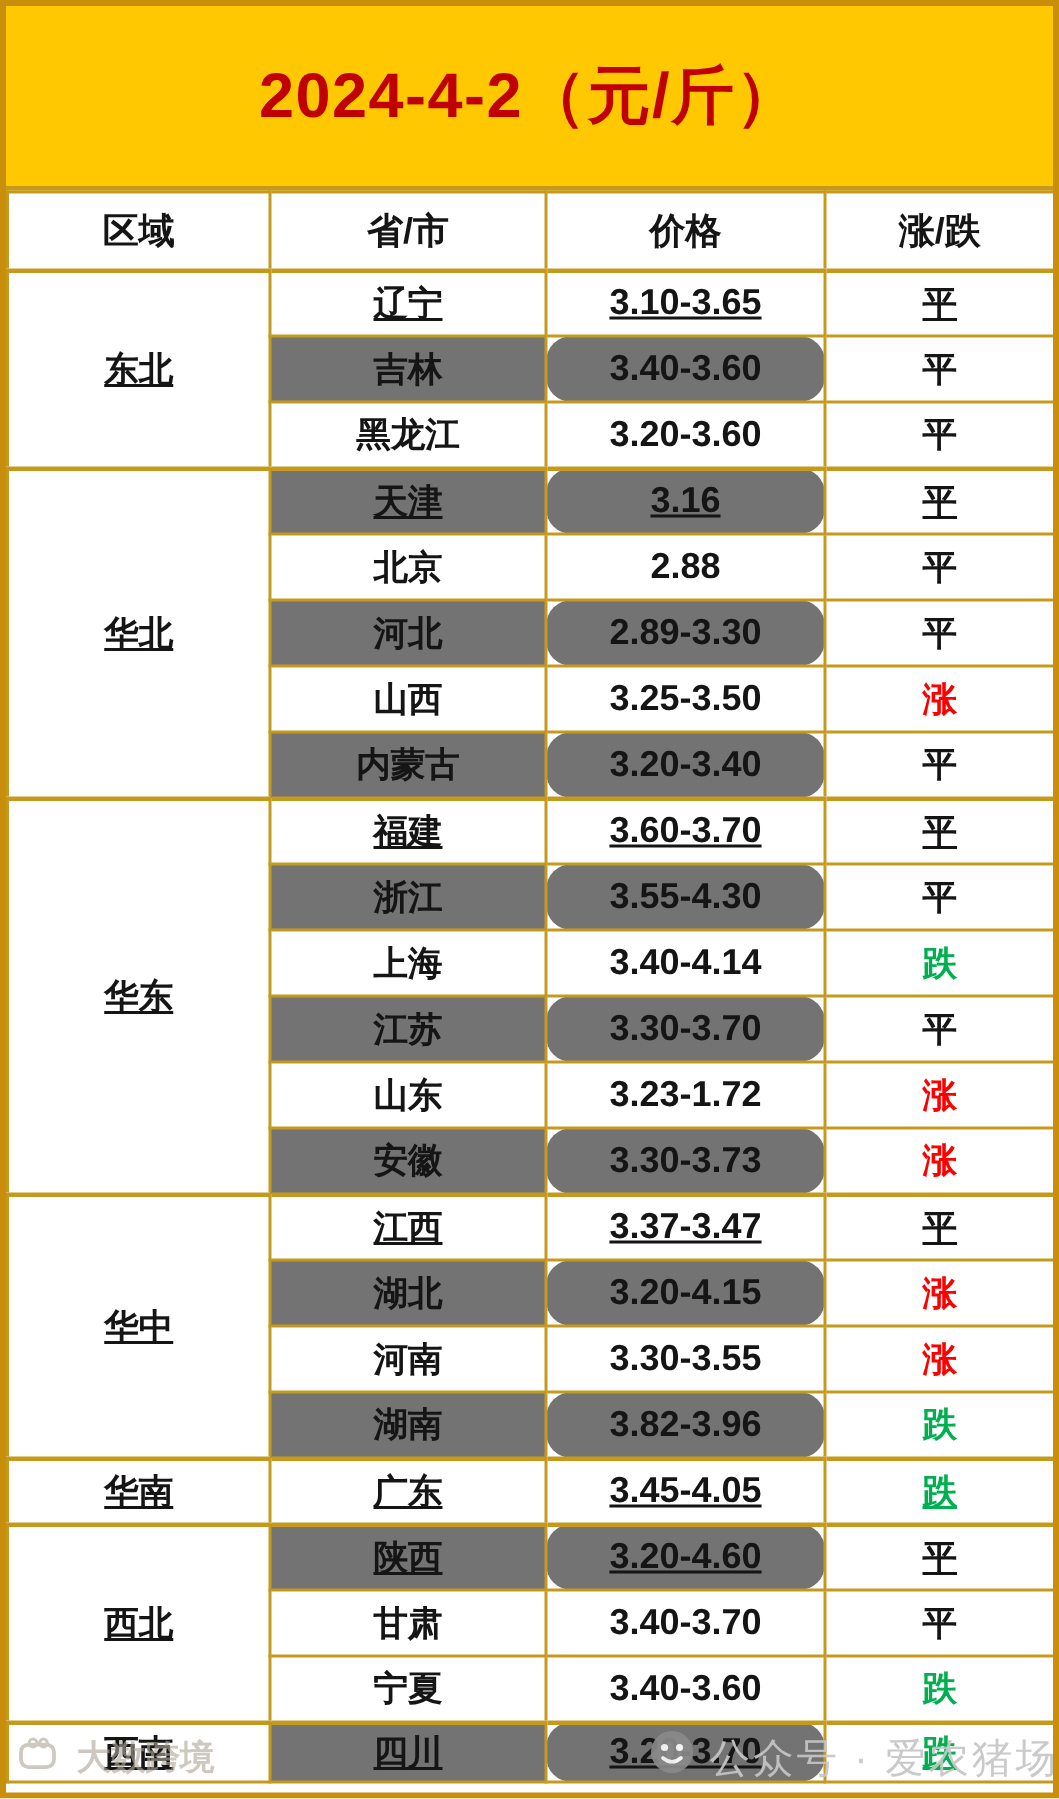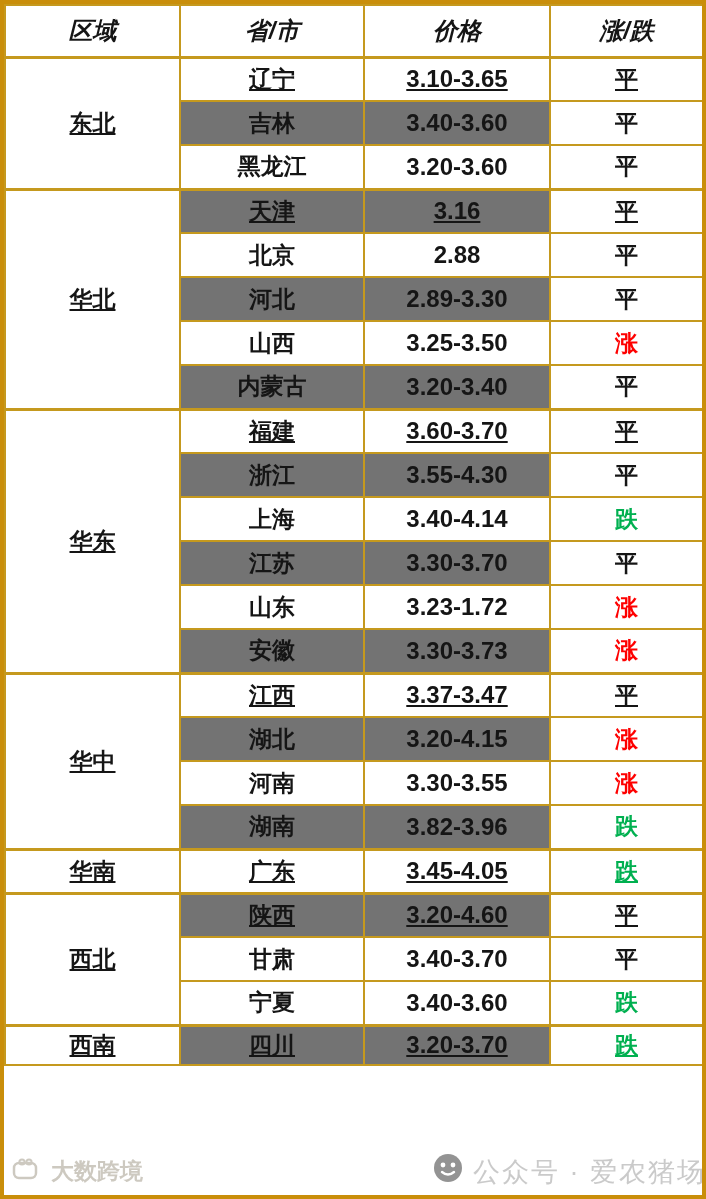--- a/index.html
+++ b/index.html
@@ -39,28 +39,27 @@
     border: 2px solid #C5991E;
     text-align: center;
     vertical-align: middle;
     color: #151515;
     background: #fff;
   }
   .price-table th {
     height: 52px;
     font-size: 24px;
     font-weight: 800;
-    font-style: italic;
   }
   .price-table td {
     height: 44px;
     font-size: 23px;
     font-weight: 700;
   }
-  .price-table td.price-cell { font-size: 24px; }
+  .price-table td.price-cell { font-size: 24px; border-radius: 17px; }
   .price-table tr.group-start td { border-top-width: 3px; text-decoration: underline; }
   .price-table tr.shaded td.shade { background: #737373; }
   .price-table tbody tr:last-child td { height: 40px; }
   .watermark {
     position: absolute;
     display: flex;
     align-items: center;
     pointer-events: none;
     white-space: nowrap;
   }
@@ -85,20 +84,23 @@
     z-index: 5;
     opacity: 0.92;
   }
   .wm-icon { flex: 0 0 auto; display: inline-block; }
 </style>
 </head>
 <body>
 
 <div class="page">
 
+  <div class="banner" style="background: rgb(255, 200, 0);">
+    <h1 style="color: rgb(192, 0, 0);">2024-4-2（元/斤）</h1>
+  </div>
 
   <table class="price-table">
     <colgroup>
       <col style="width:175px">
         <col style="width:184px">
         <col style="width:186px">
         <col style="width:153px">
     </colgroup>
     <thead>
       <tr>

